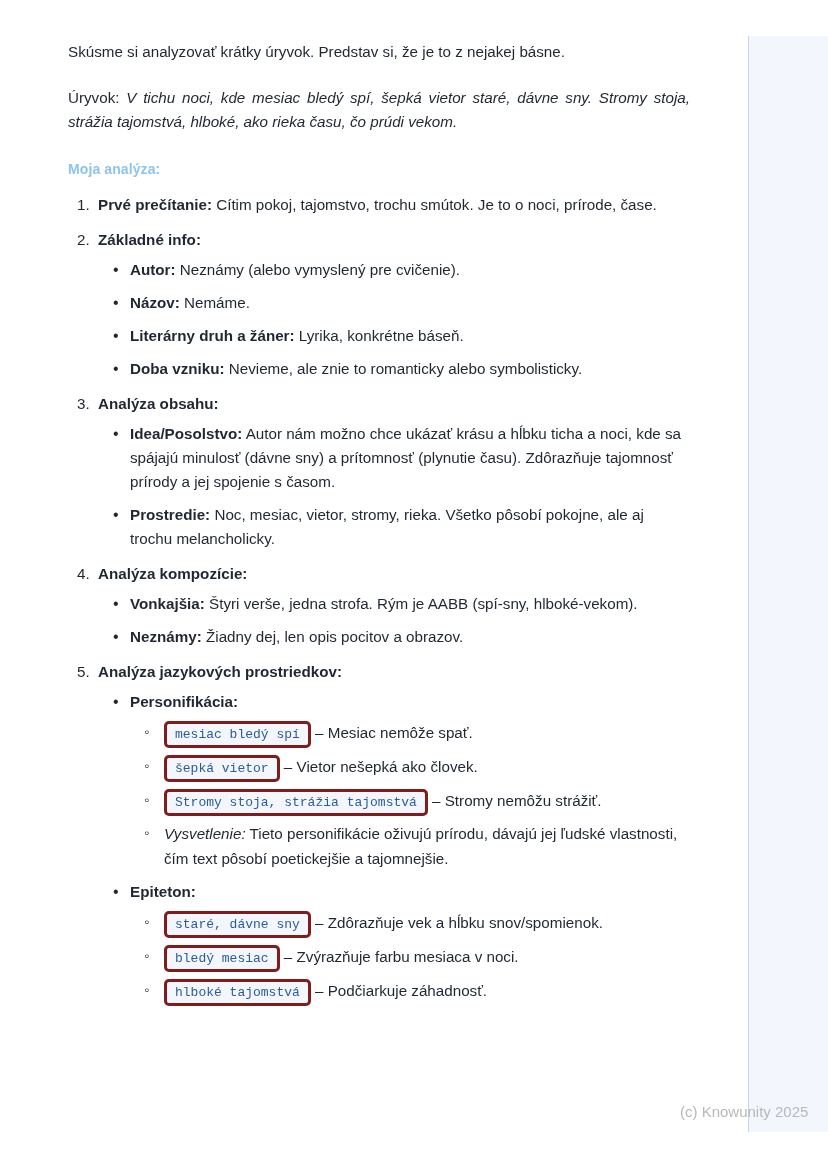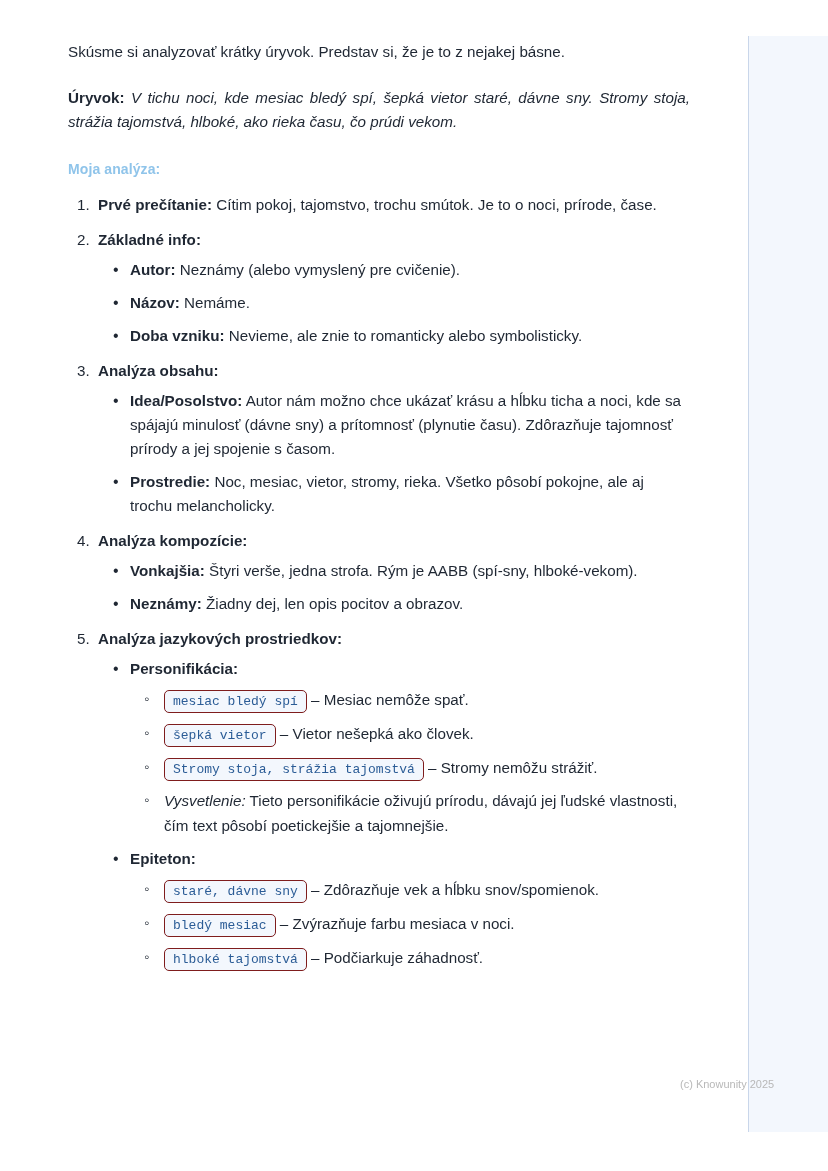--- a/index.html
+++ b/index.html
@@ -51,21 +51,21 @@
     color: #1f2733;
   }
 
   .uryvok {
     font-size: 15.2px;
     line-height: 1.62;
     margin: 0 0 26px 0;
     text-align: justify;
   }
   .uryvok .label {
-    font-weight: bold;
+    font-weight: normal;
   }
   .uryvok .quote {
     font-style: italic;
   }
 
   h2.heading {
     color: #8fc4ea;
     font-size: 14px;
     font-weight: bold;
     margin: 0 0 16px 0;
@@ -125,38 +125,38 @@
     position: absolute;
     left: 0px;
     top: -1px;
     font-size: 15px;
     color: #1f2733;
   }
 
   code.chip {
     font-family: "Liberation Mono", "DejaVu Sans Mono", monospace;
     background: #f3f7fd;
-    border: 1px solid #7f1d1d;
+    border: 3px solid #7f1d1d;
     border-radius: 5px;
     color: #2b5c96;
     font-size: 13px;
     padding: 3px 8px;
     white-space: nowrap;
   }
 
   .expl {
     font-style: italic;
     font-weight: normal;
   }
 
   .footer-credit {
     position: absolute;
     left: 680px;
-    top: 1078px;
-    font-size: 11px;
+    top: 1103px;
+    font-size: 15px;
     color: #b8b8b8;
     white-space: nowrap;
   }
 </style>
 </head>
 <body>
 
 <div class="rail-band"></div>
 <div class="rail-line"></div>
 
@@ -183,20 +183,24 @@
       <ul class="lvl2">
         <li>
           <b>Autor:</b>
           <span>Neznámy (alebo vymyslený pre cvičenie).</span>
         </li>
         <li>
           <b>Názov:</b>
           <span>Nemáme.</span>
         </li>
         <li>
+          <b>Literárny druh a žáner:</b>
+          <span>Lyrika, konkrétne báseň.</span>
+        </li>
+        <li>
           <b>Doba vzniku:</b>
           <span>Nevieme, ale znie to romanticky alebo symbolisticky.</span>
         </li>
       </ul>
     </li>
 
     <li>
       <b>Analýza obsahu:</b>
       <ul class="lvl2">
         <li>

